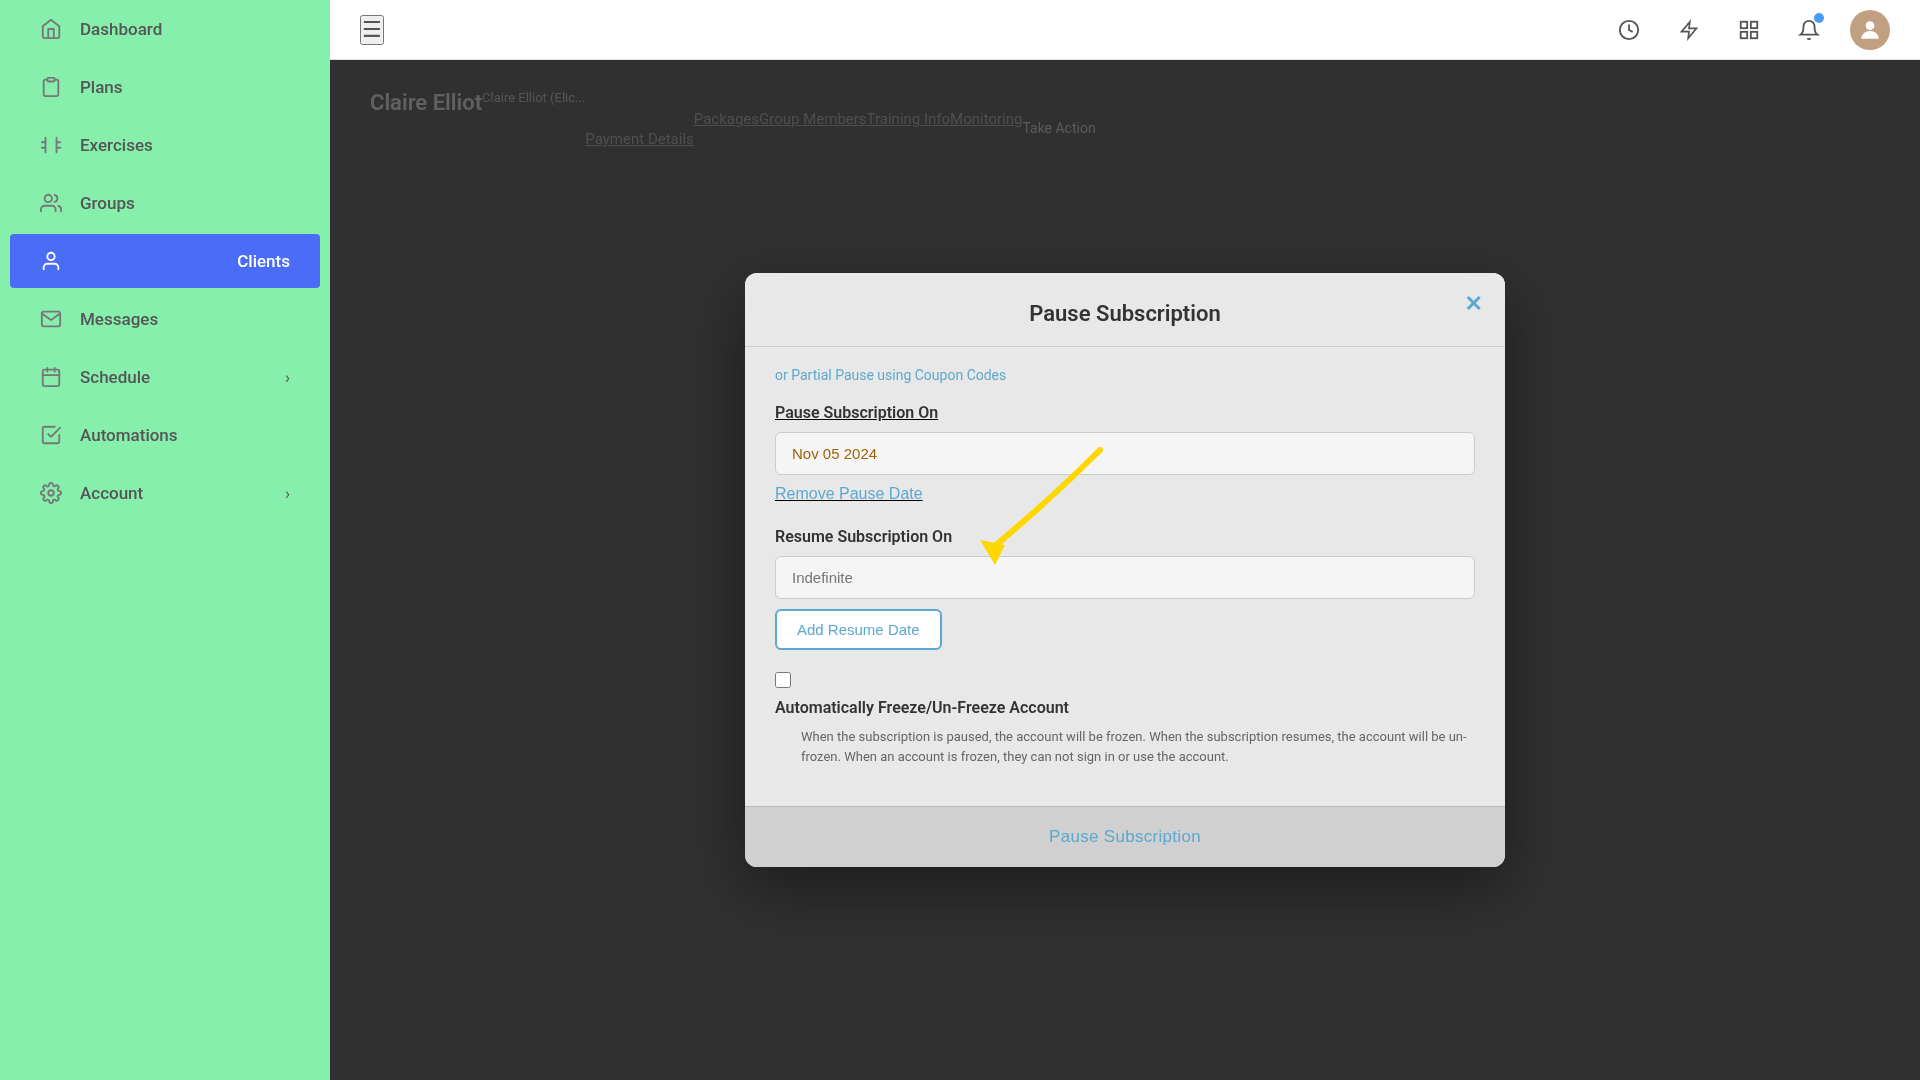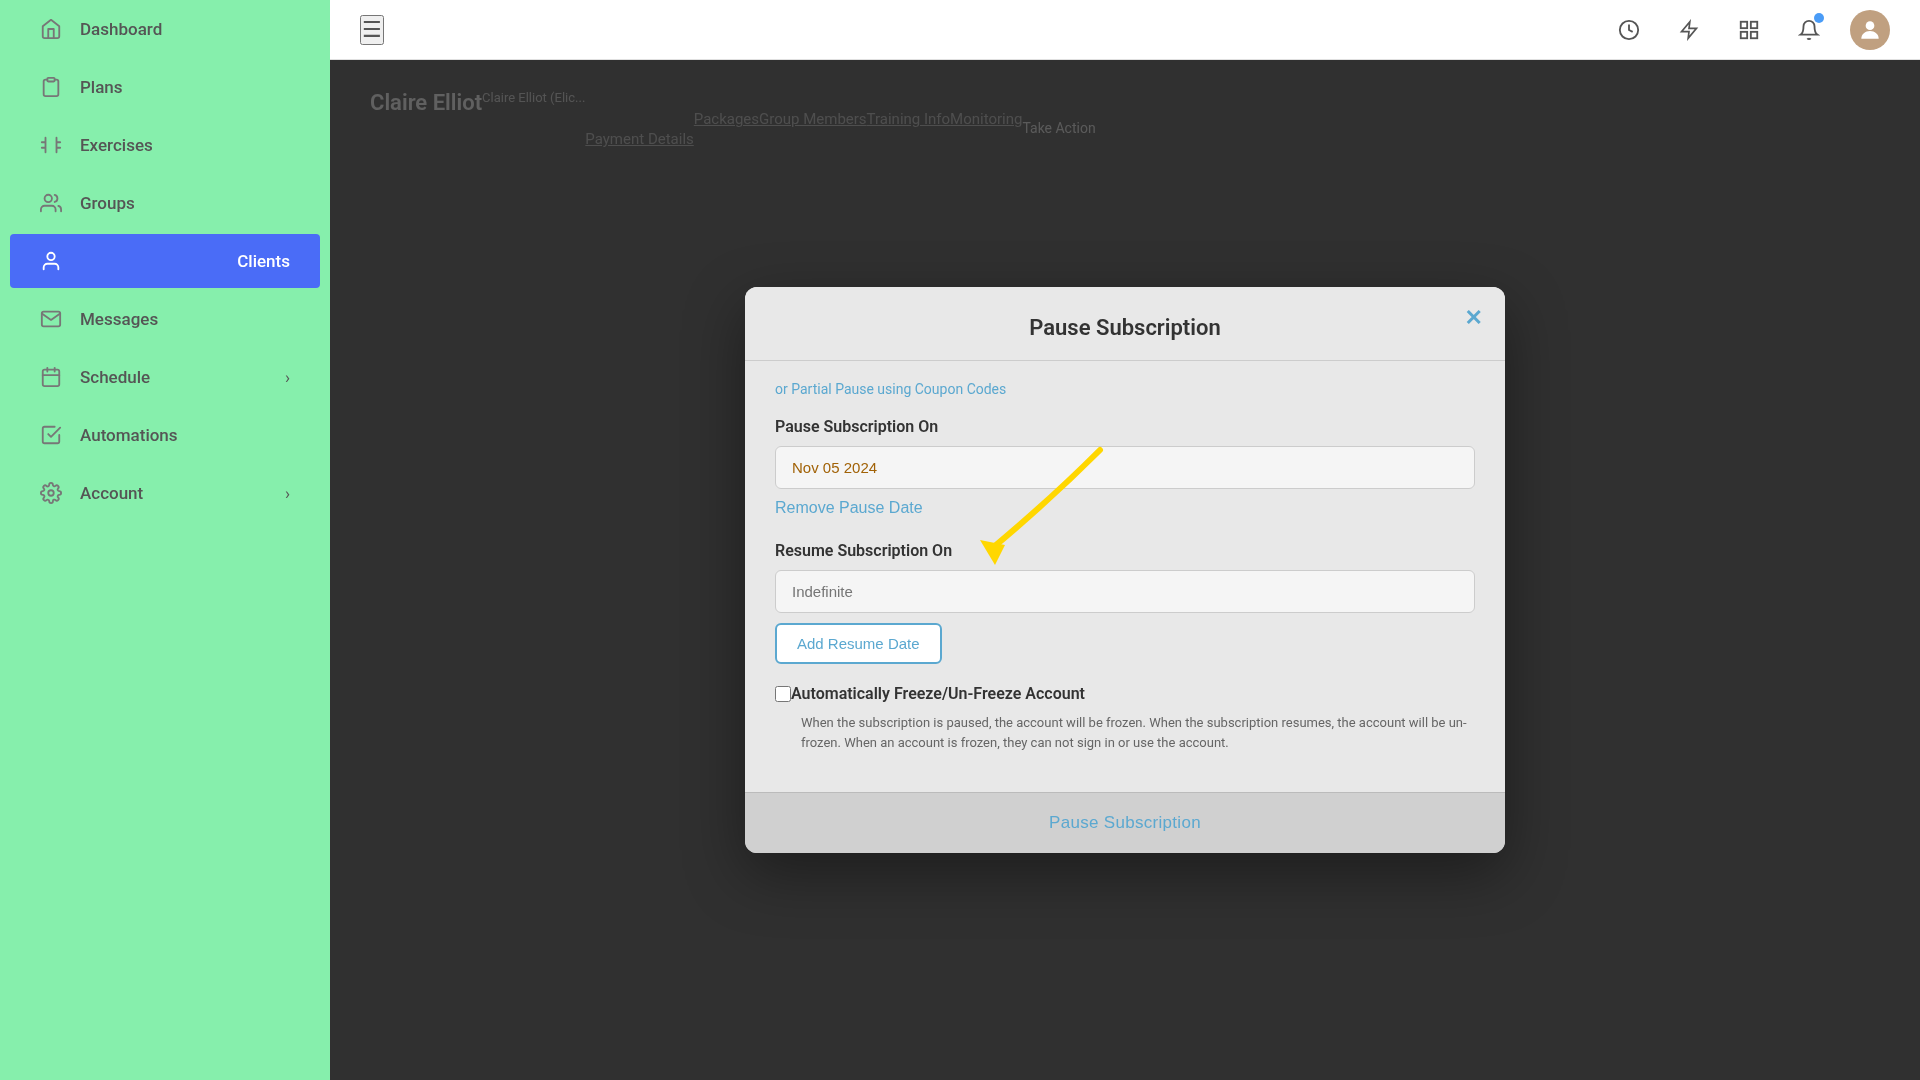--- a/index.html
+++ b/index.html
@@ -145,21 +145,21 @@
 
     .coupon-link {
       color: #5ba8d0;
       font-size: 14px;
       cursor: pointer;
       text-decoration: none;
       display: block;
       margin-bottom: 20px;
     }
 
-    .form-section { margin-bottom: 20px; }
+    .form-section { margin-bottom: 20px; text-decoration: underline; }
     .form-label { font-size: 16px; font-weight: 600; color: #333; margin-bottom: 10px; display: block; }
     .form-input {
       width: 100%;
       padding: 12px 16px;
       border: 1px solid #ccc;
       border-radius: 6px;
       font-size: 15px;
       background: #f5f5f5;
       color: #a16207;
       outline: none;
@@ -205,20 +205,22 @@
     
     .checkbox-section {
       margin-bottom: 20px;
       display: flex;
       flex-direction: column;
       gap: 10px;
     }
     .checkbox-row {
       display: flex;
       align-items: flex-start;
+      gap: 10px;
+      flex-direction: column;
     }
     .checkbox-input {
       width: 16px; height: 16px;
       margin-top: 2px;
       cursor: pointer;
       flex-shrink: 0;
     }
     .checkbox-label { font-size: 16px; font-weight: 600; color: #333; }
     .checkbox-desc { font-size: 13px; color: #666; line-height: 1.5; margin-left: 26px; }
 

